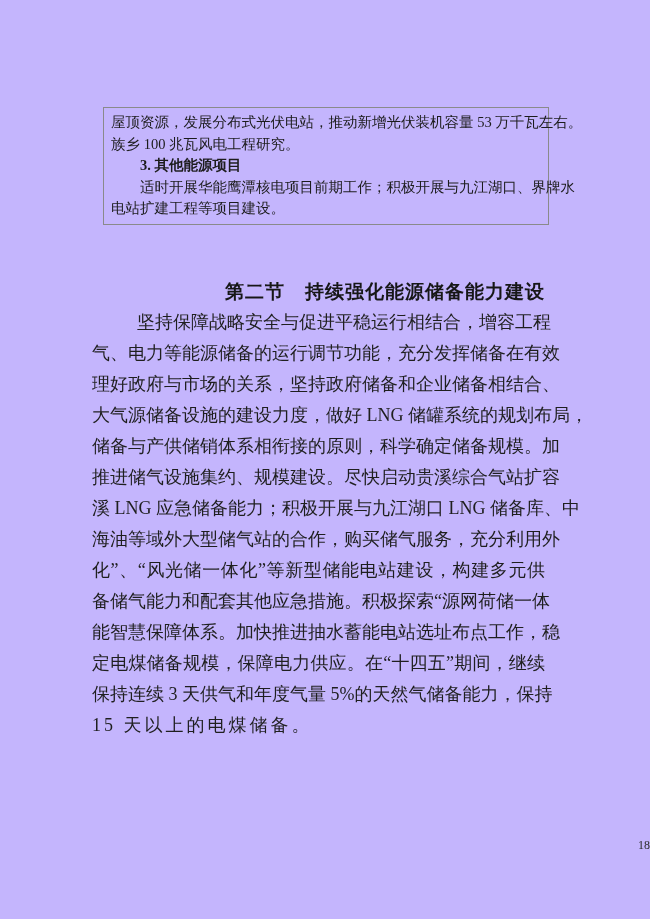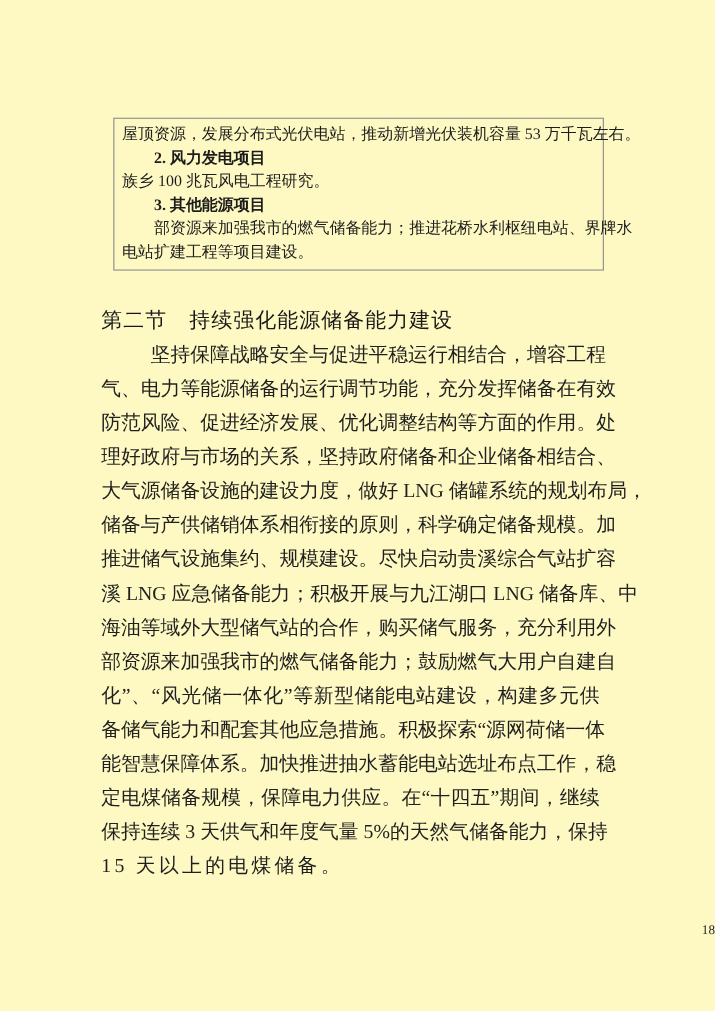--- a/index.html
+++ b/index.html
@@ -4,21 +4,21 @@
 <style>
   html, body {
     margin: 0;
     padding: 0;
     background: #ffffff;
   }
   .page {
     position: relative;
     width: 650px;
     height: 919px;
-    background: #fef9c3;
+    background: #c4b5fd;
     font-family: "Liberation Serif", "DejaVu Serif", serif;
     color: #1c1c1c;
     overflow: hidden;
   }
 
   
   .project-box {
     position: absolute;
     left: 103px;
     top: 107px;
@@ -40,23 +40,23 @@
   .box-line.indent { padding-left: 29px; }
   .box-line.bold { font-weight: bold; }
 
   
   .section-heading {
     position: absolute;
     left: 92px;
     top: 278px;
     width: 453px;
     margin: 0;
-    text-align: left;
+    text-align: right;
     font-size: 19px;
-    font-weight: normal;
+    font-weight: bold;
     letter-spacing: 1px;
     line-height: 28px;
     color: #171717;
   }
 
   
   .body-text {
     position: absolute;
     left: 92px;
     top: 307px;
@@ -90,41 +90,38 @@
   }
 </style>
 </head>
 <body>
 
 <div class="page">
 
   <div class="project-box">
 
   <div class="box-line">屋顶资源，发展分布式光伏电站，推动新增光伏装机容量 53 万千瓦左右。</div>
-      <div class="box-line bold indent no-stretch">2. 风力发电项目</div>
       <div class="box-line no-stretch">族乡 100 兆瓦风电工程研究。</div>
       <div class="box-line bold indent no-stretch">3. 其他能源项目</div>
-      <div class="box-line indent">部资源来加强我市的燃气储备能力；推进花桥水利枢纽电站、界牌水</div>
+      <div class="box-line indent">适时开展华能鹰潭核电项目前期工作；积极开展与九江湖口、界牌水</div>
       <div class="box-line no-stretch">电站扩建工程等项目建设。</div>
     </div>
 
   <h2 class="section-heading">第二节　持续强化能源储备能力建设</h2>
 
   <div class="body-text">
 
   <div class="body-line indent">坚持保障战略安全与促进平稳运行相结合，增容工程</div>
       <div class="body-line">气、电力等能源储备的运行调节功能，充分发挥储备在有效</div>
-      <div class="body-line">防范风险、促进经济发展、优化调整结构等方面的作用。处</div>
       <div class="body-line">理好政府与市场的关系，坚持政府储备和企业储备相结合、</div>
       <div class="body-line">大气源储备设施的建设力度，做好 LNG 储罐系统的规划布局，</div>
       <div class="body-line">储备与产供储销体系相衔接的原则，科学确定储备规模。加</div>
       <div class="body-line">推进储气设施集约、规模建设。尽快启动贵溪综合气站扩容</div>
       <div class="body-line">溪 LNG 应急储备能力；积极开展与九江湖口 LNG 储备库、中</div>
       <div class="body-line">海油等域外大型储气站的合作，购买储气服务，充分利用外</div>
-      <div class="body-line">部资源来加强我市的燃气储备能力；鼓励燃气大用户自建自</div>
       <div class="body-line">化”、“风光储一体化”等新型储能电站建设，构建多元供</div>
       <div class="body-line">备储气能力和配套其他应急措施。积极探索“源网荷储一体</div>
       <div class="body-line">能智慧保障体系。加快推进抽水蓄能电站选址布点工作，稳</div>
       <div class="body-line">定电煤储备规模，保障电力供应。在“十四五”期间，继续</div>
       <div class="body-line">保持连续 3 天供气和年度气量 5%的天然气储备能力，保持</div>
       <div class="body-line no-stretch">15 天以上的电煤储备。</div>
     </div>
 
   <div class="page-number">18</div>
 

